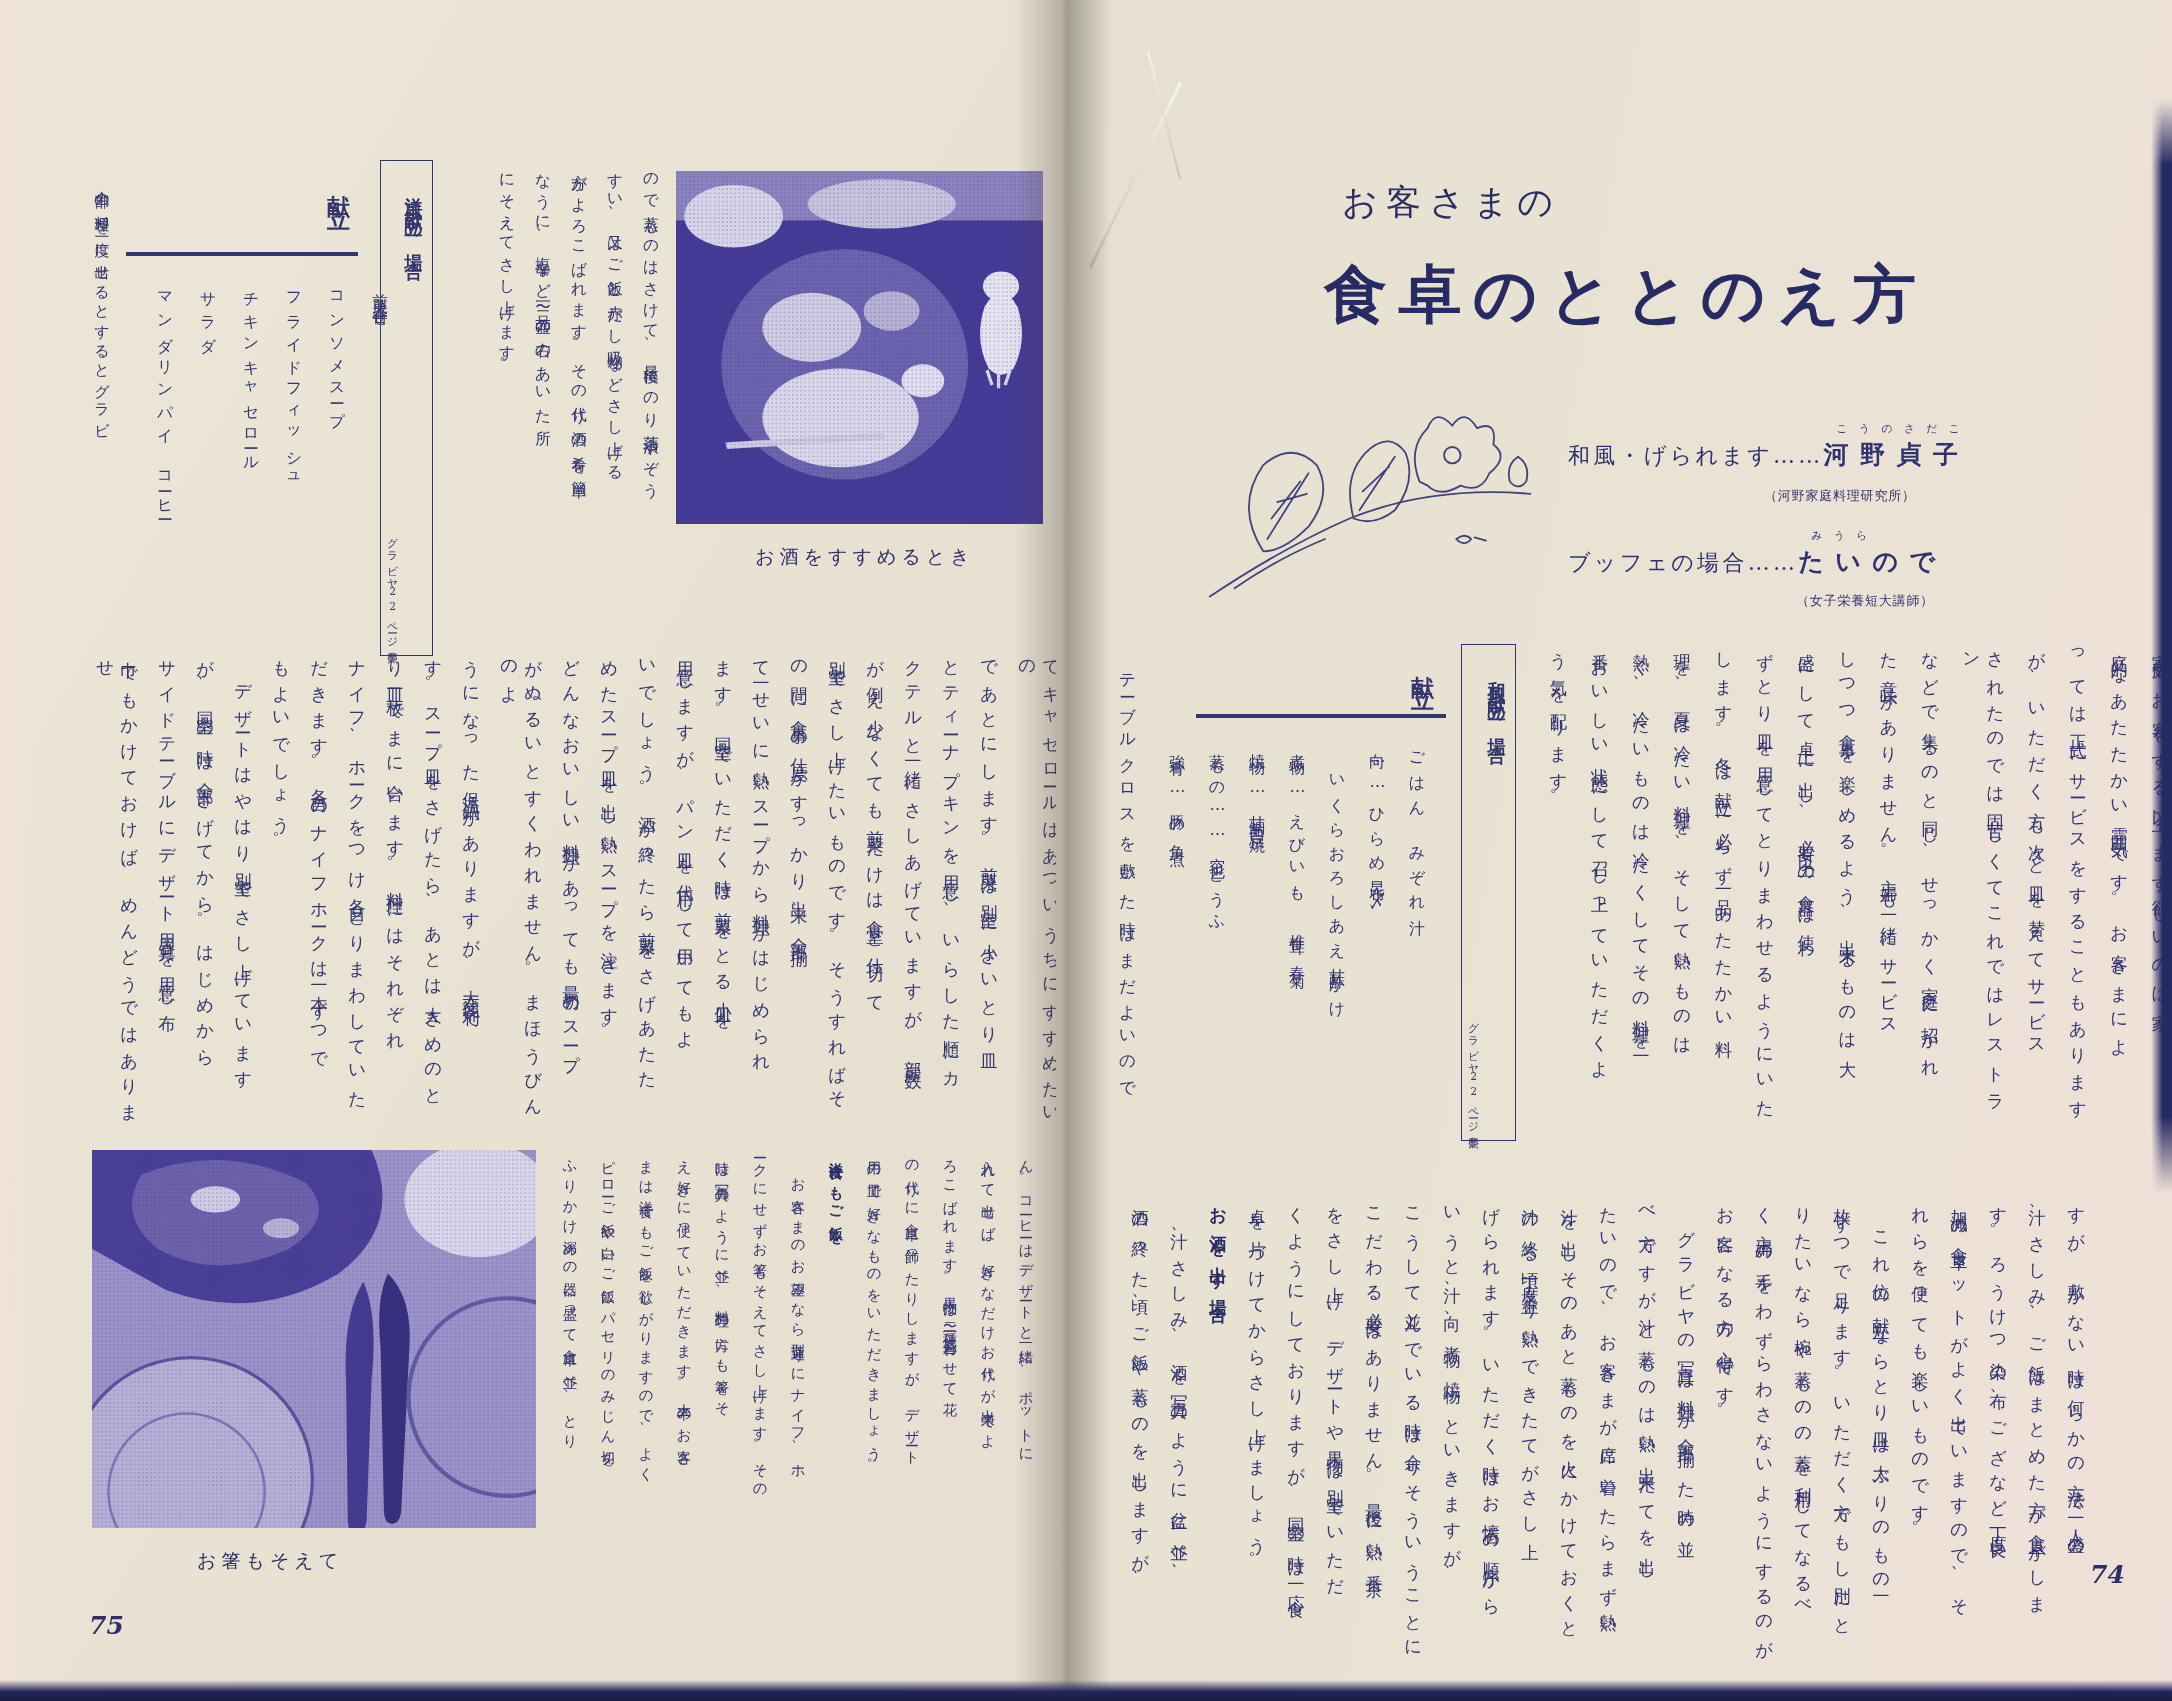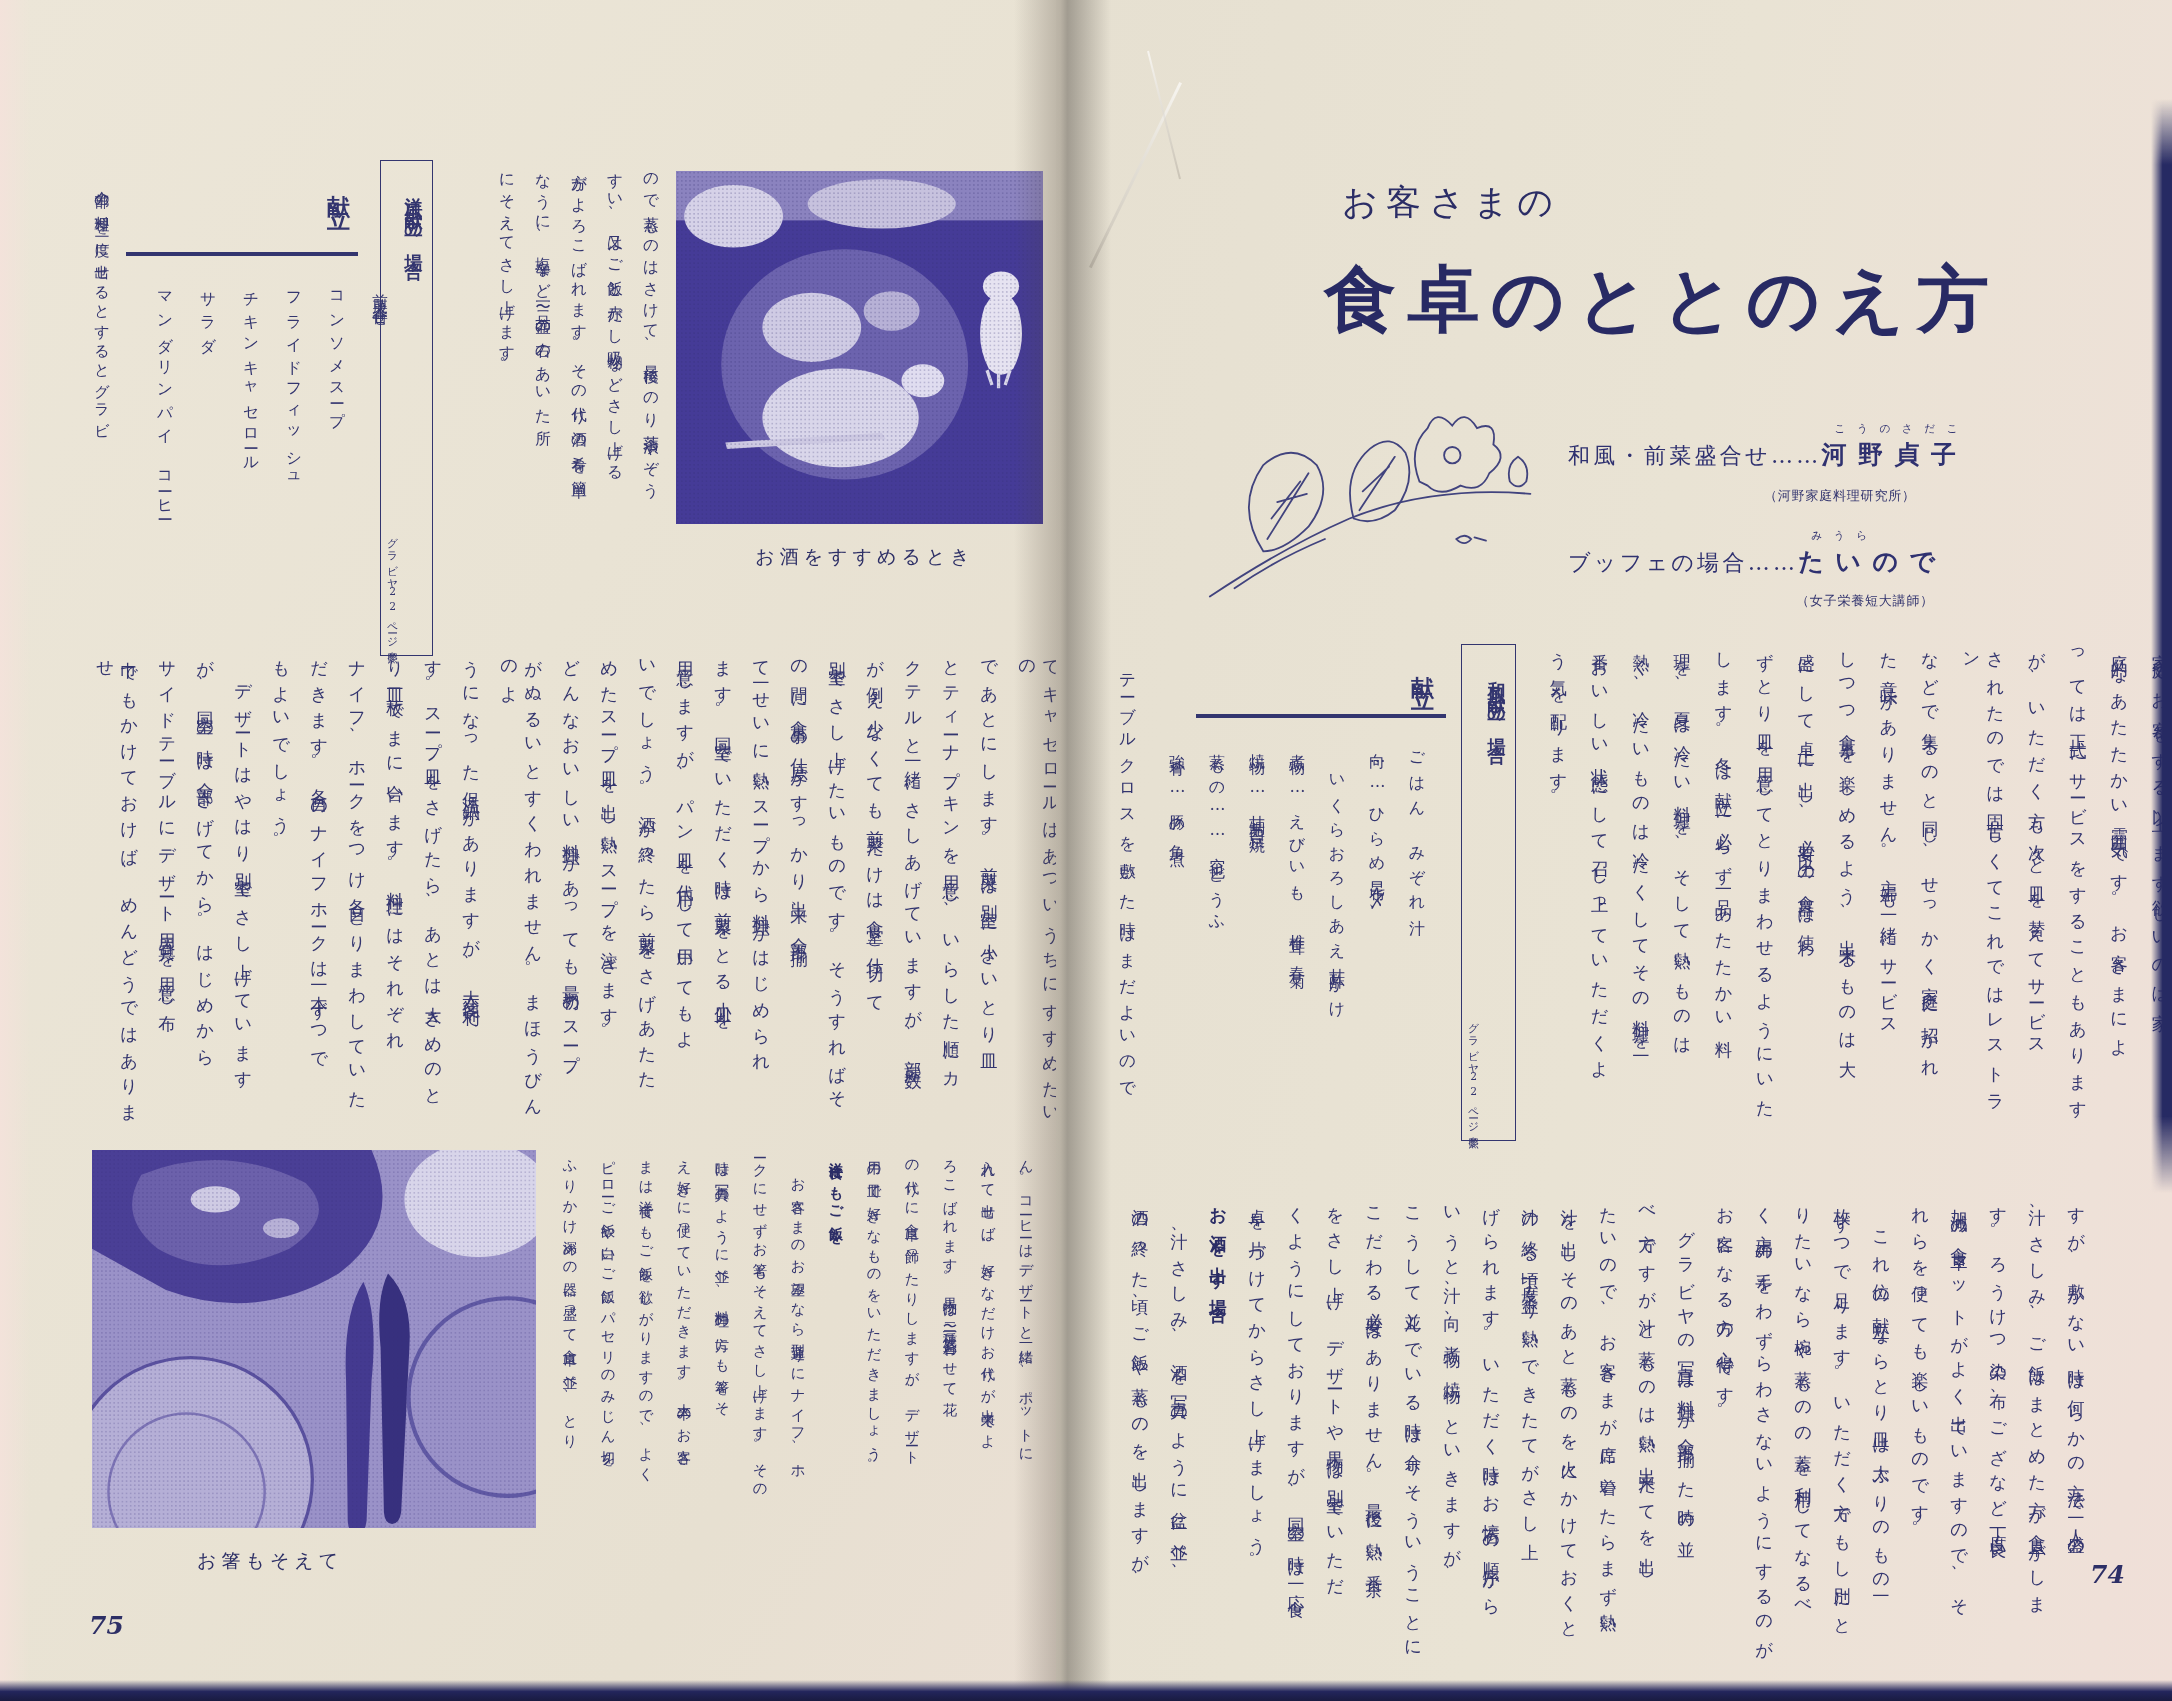--- a/index.html
+++ b/index.html
@@ -36,21 +36,21 @@
   #lp-band3{position:absolute;left:541px;top:1150px;height:364px;font-size:14.4px;letter-spacing:3.3px;}
   #lp-band3 p{margin:0 0 0 19px;}
   #lp-photo-bot{position:absolute;left:92px;top:1150px;width:444px;height:378px;}
   #lp-cap-bot{position:absolute;left:197px;top:1548px;width:214px;text-align:left;
       font-size:19px;letter-spacing:5px;color:#2d2f66;}
   .pagenum{position:absolute;font-size:25px;font-weight:bold;font-style:italic;color:#2d2f66;
       font-family:"DejaVu Serif","Liberation Serif",serif;text-align:center;}
   #lp-num{left:89px;top:1611px;}
   
   #rp-title-s{position:absolute;left:286px;top:179px;font-size:35px;letter-spacing:8.2px;color:#2b2d66;text-align:right;}
-  #rp-title-l{position:absolute;left:268px;top:252px;font-size:72px;letter-spacing:11.5px;
+  #rp-title-l{position:absolute;left:268px;top:252px;font-size:63px;letter-spacing:11.5px;
       font-weight:bold;color:#282a64;}
   #rp-flower{position:absolute;left:129px;top:350px;width:362px;height:263px;}
   .arow{position:absolute;left:512px;width:568px;white-space:nowrap;color:#2f3170;}
   #arow1{top:438px;} #arow2{top:545px;}
   .a-line{font-size:22px;letter-spacing:3.3px;}
   .a-name{font-size:25px;letter-spacing:11.5px;font-weight:bold;position:relative;}
   .furi{position:absolute;left:13px;top:-18px;font-size:10.7px;letter-spacing:11.5px;font-weight:normal;white-space:nowrap;}
   .affil{position:absolute;left:708px;font-size:13px;letter-spacing:0.8px;color:#33356f;white-space:nowrap;}
   #affil1{top:487px;} #affil2{top:592px;margin-left:32px;}
   #rp-band1{position:absolute;left:473px;top:640px;height:487px;font-size:17.3px;letter-spacing:7px;}
@@ -220,21 +220,21 @@
       <path d="M205 205 Q190 150 225 120 Q250 100 268 125 Q282 160 255 195 Q230 215 205 205 Z"></path>
       <path d="M212 195 L255 130 M216 172 L248 142"></path>
       <path d="M285 160 Q270 120 295 95 Q305 70 325 92 Q340 70 355 95 Q380 85 375 115 Q395 130 370 150 Q360 175 335 165 Q310 180 295 165 Z"></path>
       <circle cx="325" cy="128" r="10"></circle>
       <path d="M395 160 Q390 140 405 130 Q420 140 415 160 Q405 172 395 160 Z"></path>
       <path d="M330 230 q10 -8 18 0 q-8 10 -18 0 Z M352 228 l14 4"></path>
     </g>
   </svg>
 
   <div class="arow" id="arow1">
-    <span class="a-line">和風・前菜盛合せ……</span><span class="a-name"><span class="furi">こうのさだこ</span><span>河野貞子</span></span>
+    <span class="a-line">和風・げられます……</span><span class="a-name"><span class="furi">こうのさだこ</span><span>河野貞子</span></span>
   </div>
   <div class="affil" id="affil1">（河野家庭料理研究所）</div>
 
   <div class="arow" id="arow2">
     <span class="a-line">ブッフェの場合……</span><span class="a-name"><span class="furi">みうら</span><span>たいので</span></span>
   </div>
   <div class="affil" id="affil2">（女子栄養短大講師）</div>
 
   <div class="v" id="rp-band1">
       <p>家庭でお客をする以上、まず欲しいのは家</p>

